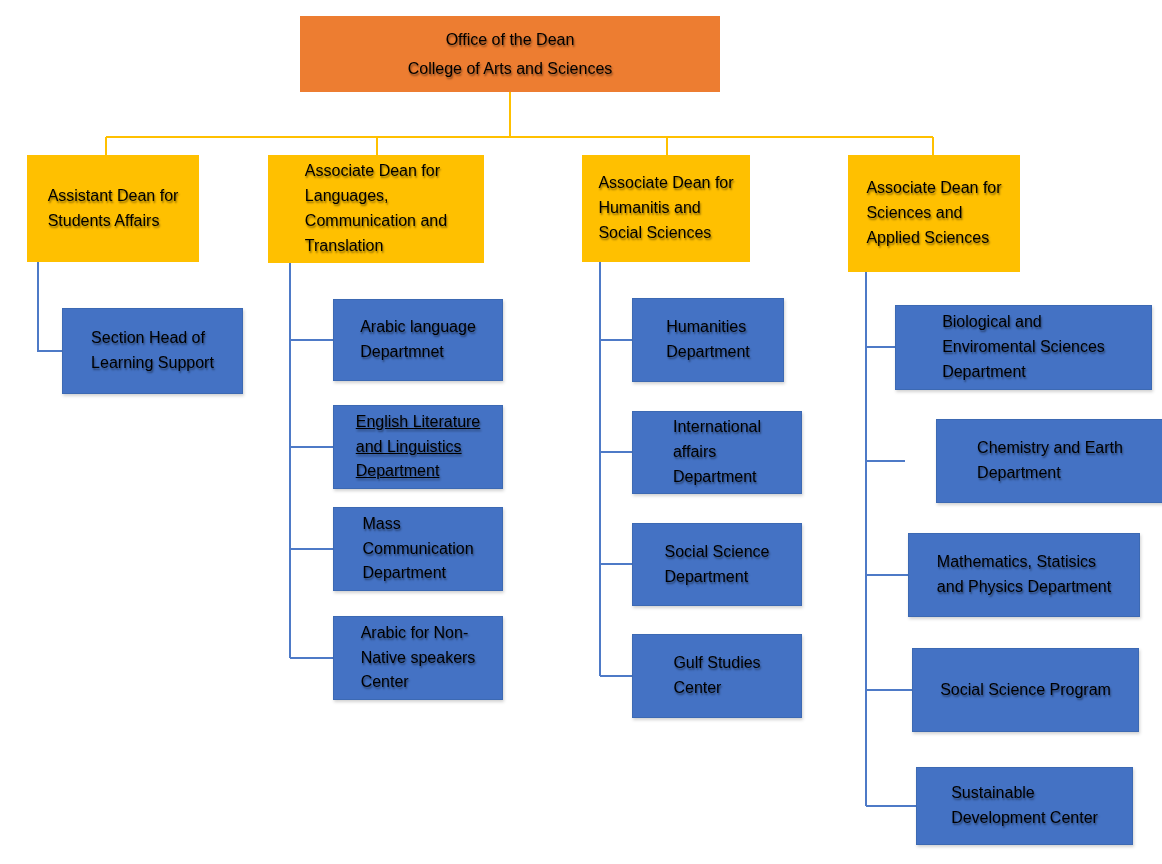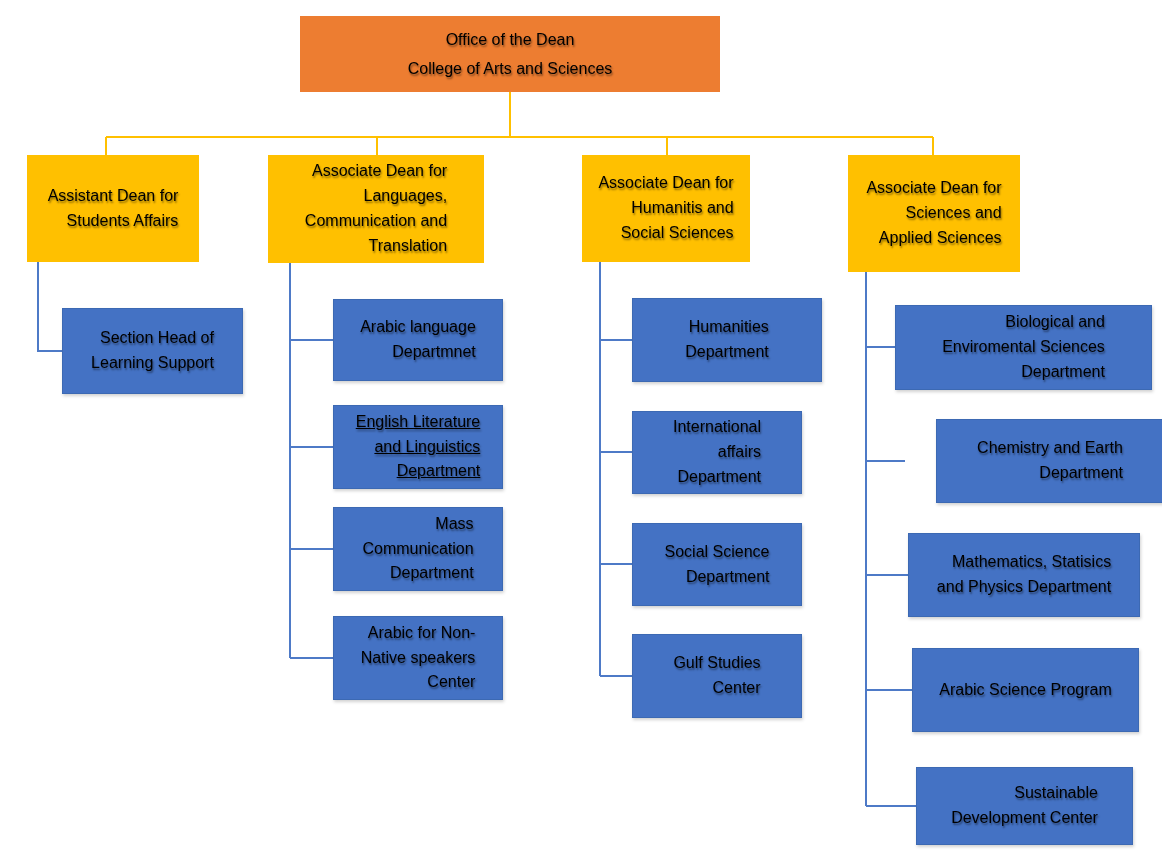--- a/index.html
+++ b/index.html
@@ -20,21 +20,21 @@
     left: 0; top: 0;
     width: 1162px;
     height: 864px;
     pointer-events: none;
   }
   .node {
     position: absolute;
     display: flex;
     align-items: center;
     justify-content: center;
-    text-align: right;
+    text-align: left;
     color: #000000;
     white-space: pre-line;
     line-height: 1.5;
     font-size: 16px;
     text-shadow: 1px 2px 2px rgba(0,0,0,0.45);
     box-sizing: border-box;
     padding: 20px 6px;
   }
   .node.root {
     background: #ED7D31;
@@ -108,21 +108,21 @@
 Department</div>
 
   <div class="node dept" style="left:333px; top:507px; width:170px; height:84px;">Mass
 Communication
 Department</div>
 
   <div class="node dept" style="left:333px; top:616px; width:170px; height:84px;">Arabic for Non-
 Native speakers
 Center</div>
 
-  <div class="node dept" style="left:632px; top:298px; width:190px; height:84px;">Humanities
+  <div class="node dept" style="left:632px; top:298px; width:152px; height:84px;">Humanities
 Department</div>
 
   <div class="node dept" style="left:632px; top:411px; width:170px; height:83px;">International
 affairs
 Department</div>
 
   <div class="node dept" style="left:632px; top:523px; width:170px; height:83px;">Social Science
 Department</div>
 
   <div class="node dept" style="left:632px; top:634px; width:170px; height:84px;">Gulf Studies
@@ -131,18 +131,18 @@
   <div class="node dept" style="left:895px; top:305px; width:257px; height:85px;">Biological and
 Enviromental Sciences
 Department</div>
 
   <div class="node dept" style="left:905px; top:419px; width:228px; height:84px;margin-left:31px;">Chemistry and Earth
 Department</div>
 
   <div class="node dept" style="left:908px; top:533px; width:232px; height:84px;">Mathematics, Statisics
 and Physics Department</div>
 
-  <div class="node dept" style="left:912px; top:648px; width:227px; height:84px;">Arabic Science Program</div>
+  <div class="node dept" style="left:912px; top:648px; width:227px; height:84px;">Social Science Program</div>
 
   <div class="node dept" style="left:916px; top:767px; width:217px; height:78px;">Sustainable
 Development Center</div>
 
 </div>
 
 </body></html>

